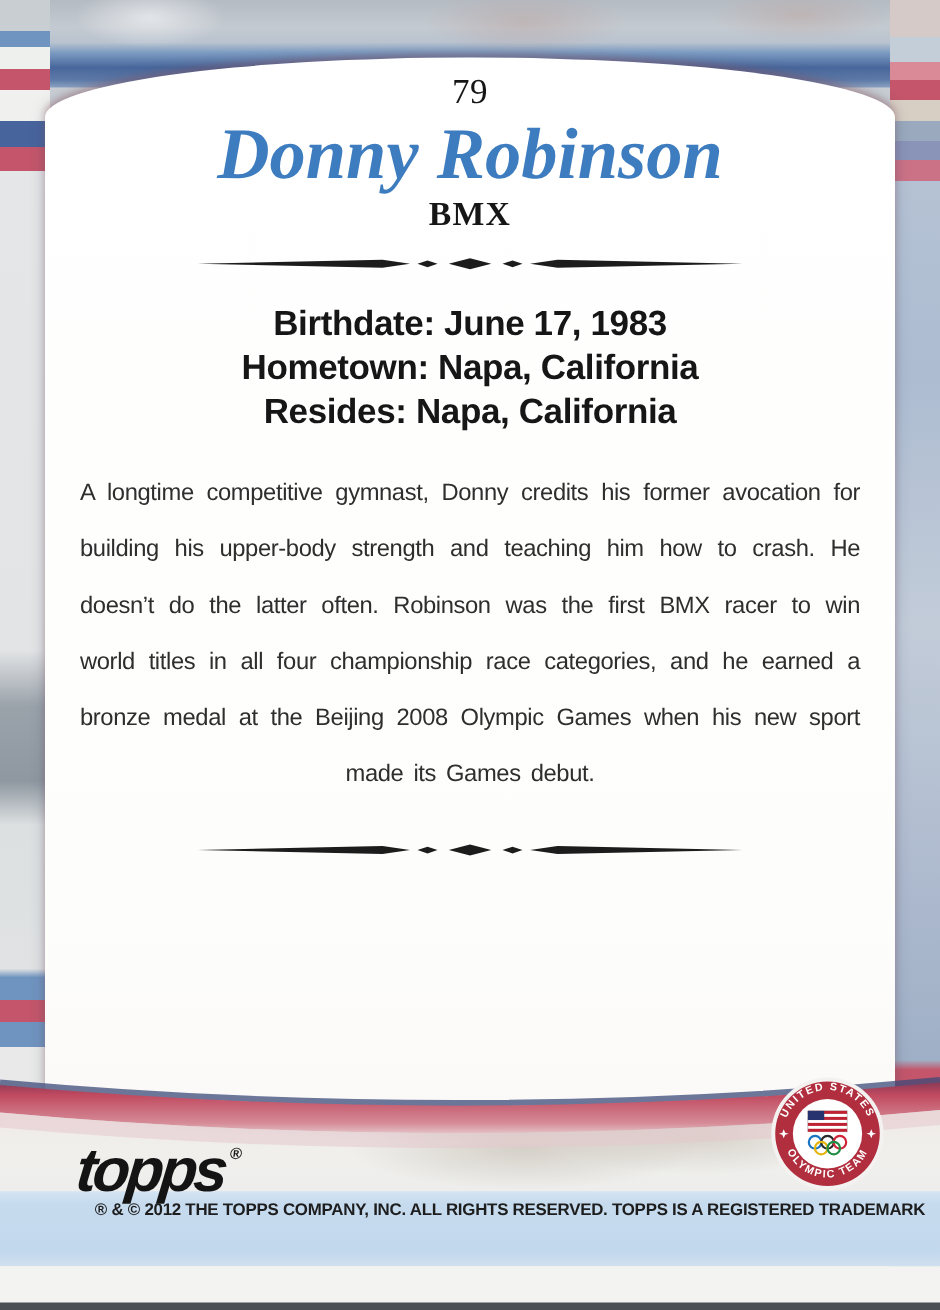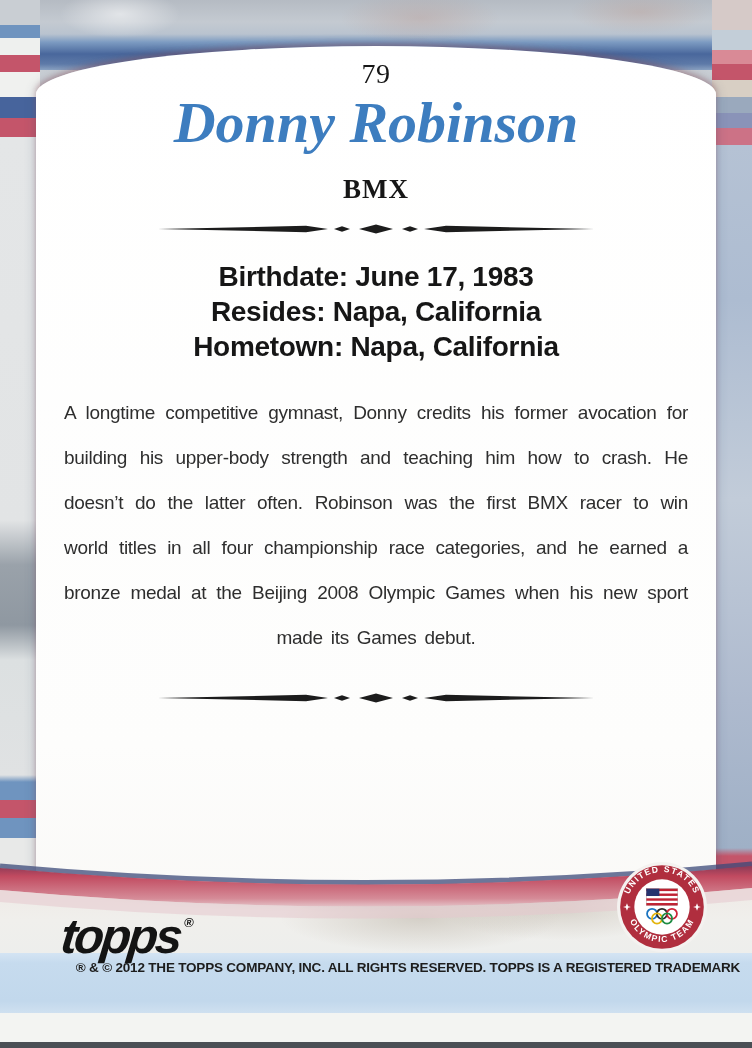--- a/index.html
+++ b/index.html
@@ -60,21 +60,21 @@
   
   .panel{
     position:absolute;left:36px;top:46px;width:680px;height:854px;z-index:2;
     background:linear-gradient(180deg,#ffffff 0px,#fdfdfc 700px,#faf9f7 854px);
     border-radius:340px 340px 340px 340px / 48px 48px 30px 30px;
     box-shadow:0 -3px 5px rgba(150,80,90,.35),0 0 12px rgba(70,80,110,.30);
     text-align:center;color:#161616;
   }
   .card-number{margin-top:12px;font-family:"Liberation Serif",serif;font-weight:normal;font-size:28px;letter-spacing:.5px;}
   .athlete-name{margin-top:2px;font-family:"Liberation Serif",serif;font-style:italic;font-weight:bold;font-size:58px;line-height:62px;}
-  .sport{margin-top:20px;font-family:"Liberation Serif",serif;font-weight:bold;font-size:27px;letter-spacing:1px;}
+  .sport{margin-top:2px;font-family:"Liberation Serif",serif;font-weight:bold;font-size:27px;letter-spacing:1px;}
   .divider{display:block;margin:16px auto 0 auto;}
   .divider2{margin-top:30px;}
   .stats{margin-top:22px;font-weight:bold;font-size:28px;line-height:35px;letter-spacing:-.3px;}
   .bio{
     margin:26px auto 0 auto;width:624px;font-size:19px;line-height:45px;color:#2e2e2e;
     letter-spacing:-.3px;word-spacing:3px;text-align:justify;text-align-last:center;
   }
   
   .topps{
     position:absolute;left:62px;top:898px;z-index:4;color:#141414;
@@ -126,22 +126,22 @@
     <svg class="divider" width="440" height="16" viewBox="0 0 440 16" aria-hidden="true">
       <polygon points="2,8 150,4.8 172,8 150,11.2" fill="#1c1c1c"></polygon>
       <polygon points="178,8 186,5.3 194,8 186,10.7" fill="#1c1c1c"></polygon>
       <polygon points="203,8 220,3.6 237,8 220,12.4" fill="#1c1c1c"></polygon>
       <polygon points="246,8 254,5.3 262,8 254,10.7" fill="#1c1c1c"></polygon>
       <polygon points="268,8 290,4.8 438,8 290,11.2" fill="#1c1c1c"></polygon>
     </svg>
 
     <div class="stats">
       <div>Birthdate: June 17, 1983</div>
+      <div>Hometown: Napa, California</div>
       <div>Resides: Napa, California</div>
-      <div>Hometown: Napa, California</div>
     </div>
 
     <div class="bio">A longtime competitive gymnast, Donny credits his former avocation for building his upper-body strength and teaching him how to crash. He doesn’t do the latter often. Robinson was the first BMX racer to win world titles in all four championship race categories, and he earned a bronze medal at the Beijing 2008 Olympic Games when his new sport made its Games debut.</div>
 
     <svg class="divider divider2" width="440" height="16" viewBox="0 0 440 16" aria-hidden="true">
       <polygon points="2,8 150,4.8 172,8 150,11.2" fill="#1c1c1c"></polygon>
       <polygon points="178,8 186,5.3 194,8 186,10.7" fill="#1c1c1c"></polygon>
       <polygon points="203,8 220,3.6 237,8 220,12.4" fill="#1c1c1c"></polygon>
       <polygon points="246,8 254,5.3 262,8 254,10.7" fill="#1c1c1c"></polygon>
       <polygon points="268,8 290,4.8 438,8 290,11.2" fill="#1c1c1c"></polygon>

